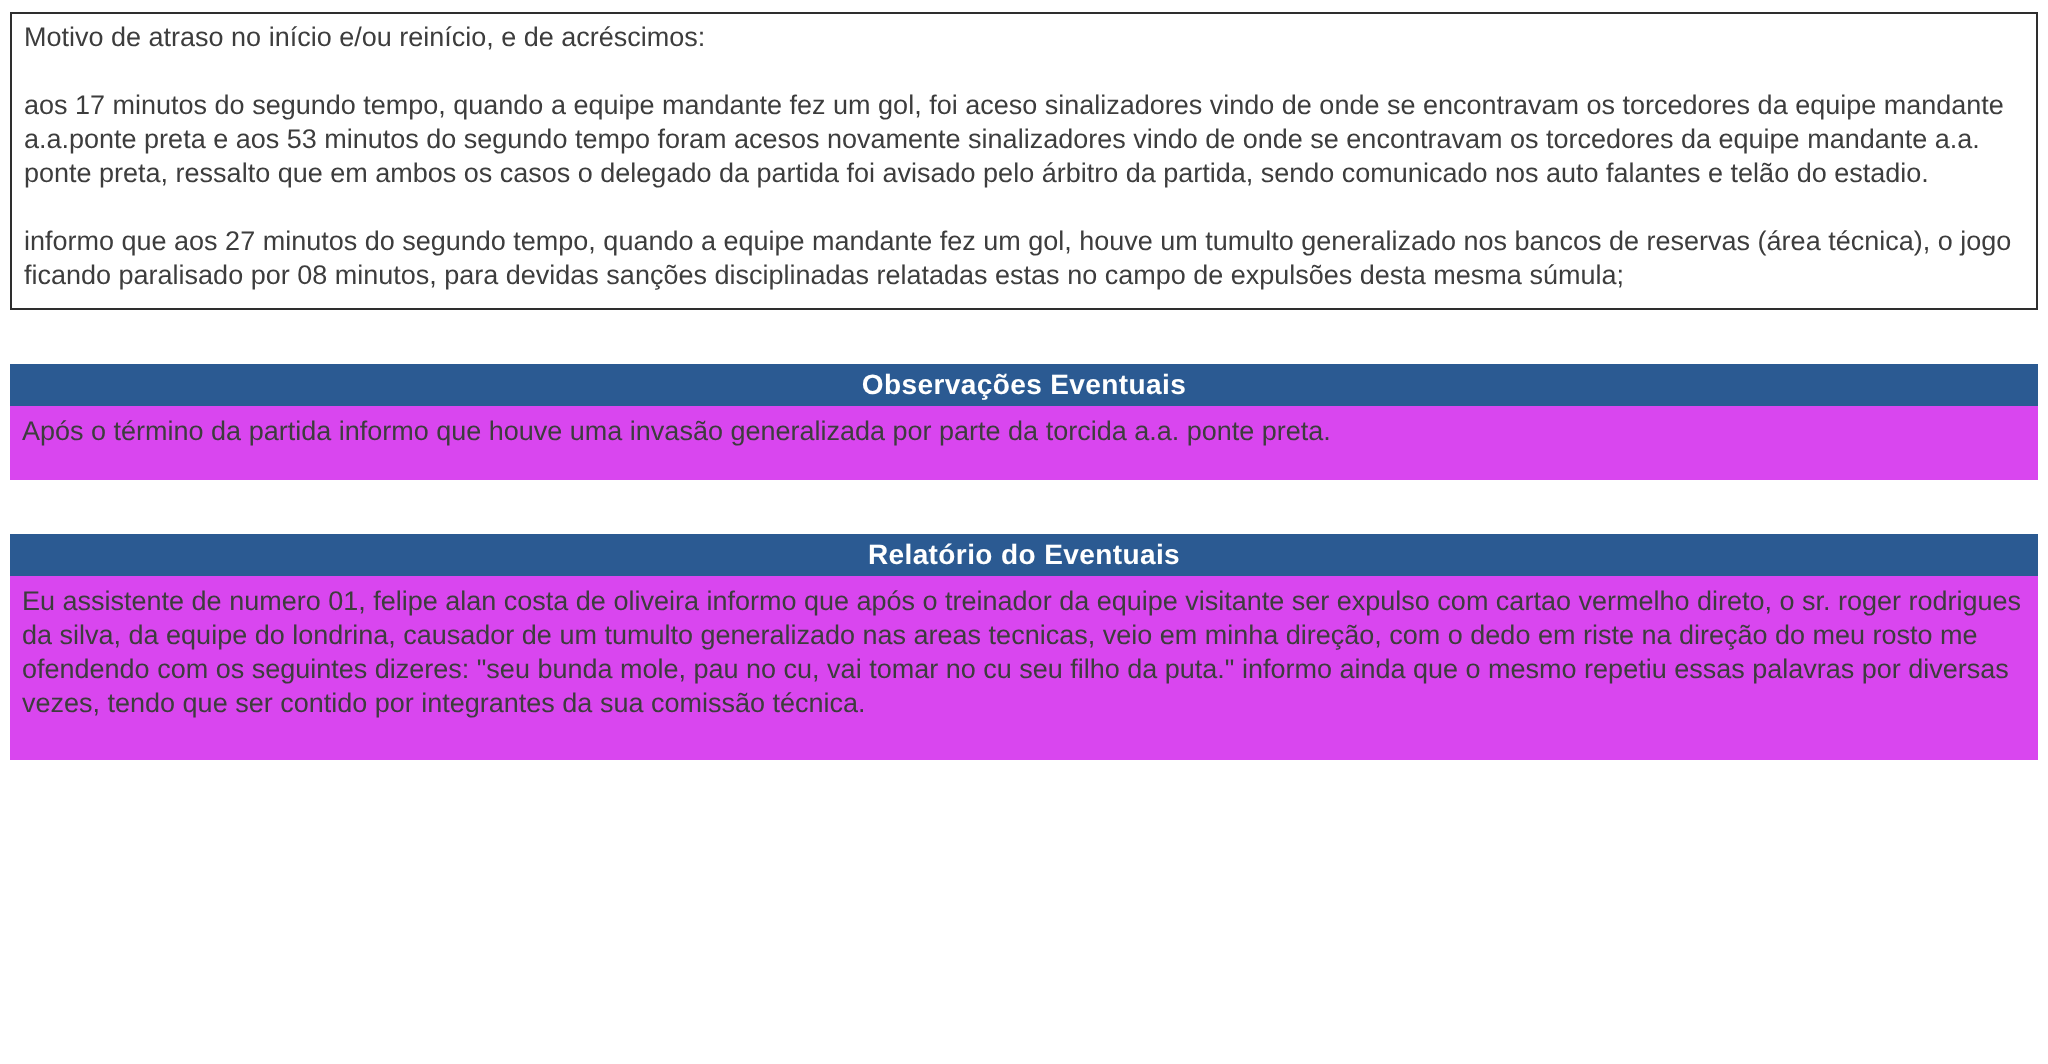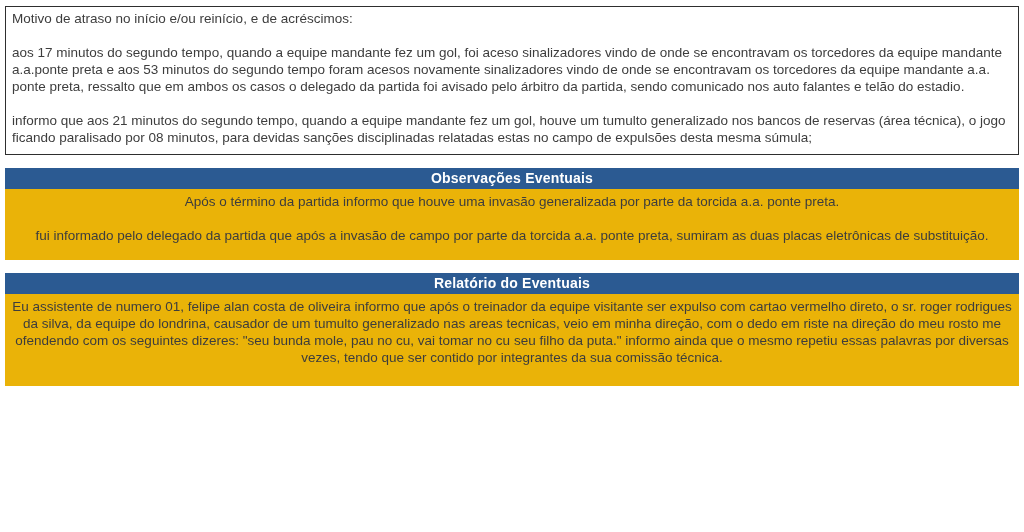--- a/index.html
+++ b/index.html
@@ -26,57 +26,55 @@
     padding: 3px 6px 8px 6px;
     box-sizing: border-box;
   }
   p.para {
     margin: 0;
   }
   p.para.gap {
     margin-top: 17px;
   }
   .report-section {
-    margin-top: 13px;
+    margin-top: 27px;
   }
   .section-header {
     background: #2b5a92;
     color: #ffffff;
     font-weight: bold;
     font-size: 14px;
     line-height: 21px;
     height: 21px;
     text-align: center;
     letter-spacing: 0.2px;
   }
   .section-body {
-    background: #eab308;
+    background: #d946ef;
     padding: 4px 6px 16px 6px;
-    text-align: center;
   }
   .section-body.short {
     padding-bottom: 20px;
   }
 </style>
 </head>
 <body>
 
 <div class="page">
 
   <div class="bordered-box">
     <p class="para">Motivo de atraso no início e/ou reinício, e de acréscimos:</p>
     <p class="para gap">aos 17 minutos do segundo tempo, quando a equipe mandante fez um gol, foi aceso sinalizadores vindo de onde se encontravam os torcedores da equipe mandante a.a.ponte preta e aos 53 minutos do segundo tempo foram acesos novamente sinalizadores vindo de onde se encontravam os torcedores da equipe mandante a.a. ponte preta, ressalto que em ambos os casos o delegado da partida foi avisado pelo árbitro da partida, sendo comunicado nos auto falantes e telão do estadio.</p>
-    <p class="para gap">informo que aos 21 minutos do segundo tempo, quando a equipe mandante fez um gol, houve um tumulto generalizado nos bancos de reservas (área técnica), o jogo ficando paralisado por 08 minutos, para devidas sanções disciplinadas relatadas estas no campo de expulsões desta mesma súmula;</p>
+    <p class="para gap">informo que aos 27 minutos do segundo tempo, quando a equipe mandante fez um gol, houve um tumulto generalizado nos bancos de reservas (área técnica), o jogo ficando paralisado por 08 minutos, para devidas sanções disciplinadas relatadas estas no campo de expulsões desta mesma súmula;</p>
   </div>
 
   <div class="report-section">
     <div class="section-header">Observações Eventuais</div>
     <div class="section-body">
       <p class="para">Após o término da partida informo que houve uma invasão generalizada por parte da torcida a.a. ponte preta.</p>
-      <p class="para gap">fui informado pelo delegado da partida que após a invasão de campo por parte da torcida a.a. ponte preta, sumiram as duas placas eletrônicas de substituição.</p>
     </div>
   </div>
 
   <div class="report-section">
     <div class="section-header">Relatório do Eventuais</div>
     <div class="section-body short">
       <p class="para">Eu assistente de numero 01, felipe alan costa de oliveira informo que após o treinador da equipe visitante ser expulso com cartao vermelho direto, o sr. roger rodrigues da silva, da equipe do londrina, causador de um tumulto generalizado nas areas tecnicas, veio em minha direção, com o dedo em riste na direção do meu rosto me ofendendo com os seguintes dizeres: "seu bunda mole, pau no cu, vai tomar no cu seu filho da puta." informo ainda que o mesmo repetiu essas palavras por diversas vezes, tendo que ser contido por integrantes da sua comissão técnica.</p>
     </div>
   </div>
 

